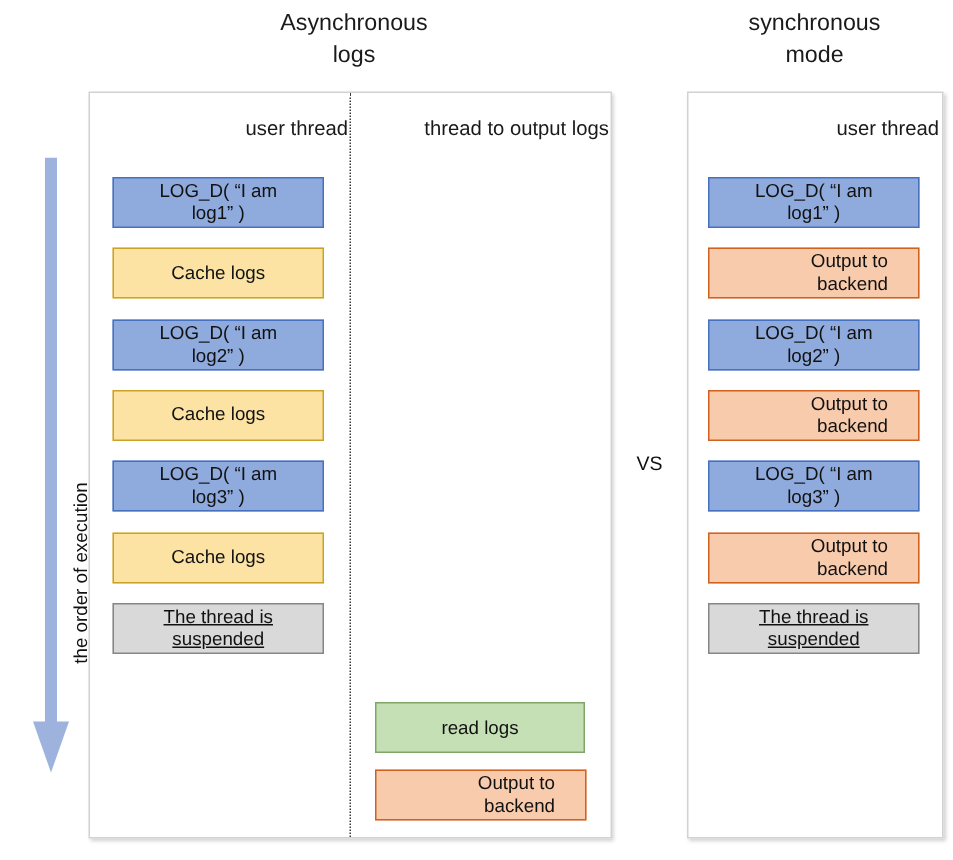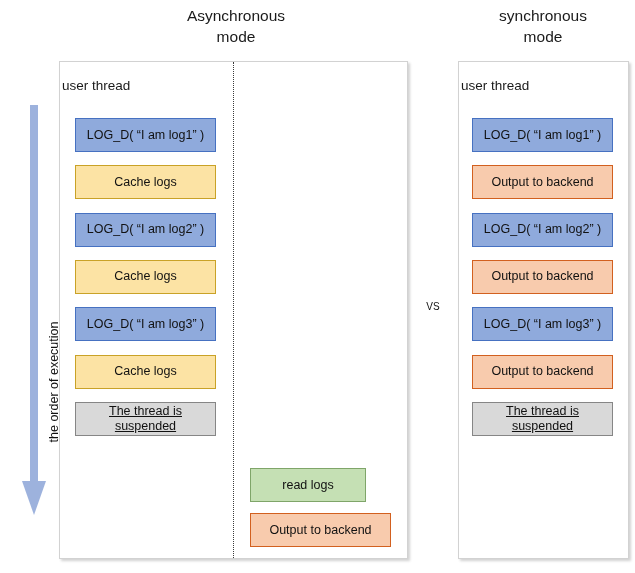--- a/index.html
+++ b/index.html
@@ -38,21 +38,21 @@
     border: 1px solid #d2d2d2;
     box-shadow: 1.5px 1.5px 2.5px rgba(0,0,0,0.18);
     box-sizing: border-box;
   }
   #panel-async { left: 59px; top: 61px; width: 349px; height: 498px; }
   #panel-sync  { left: 458px; top: 61px; width: 171px; height: 498px; }
 
   
   .col-header {
     position: absolute;
-    text-align: left;
+    text-align: right;
     font-size: 13.5px;
     line-height: 18px;
     color: #1a1a1a;
   }
   #hdr-user-thread-async { left: 62px;  top: 77px; width: 170px; }
   #hdr-output-logs       { left: 236px; top: 77px; width: 170px; }
   #hdr-user-thread-sync  { left: 461px; top: 77px; width: 165px; }
 
   
   #divider {
@@ -71,36 +71,36 @@
     display: flex;
     align-items: center;
     justify-content: center;
     text-align: center;
     font-size: 12.5px;
     line-height: 15px;
     color: #111111;
     border-width: 1px;
     border-style: solid;
     white-space: pre-line;
-    padding: 0 0;
+    padding: 0 20px;
   }
   .step.log    { background: #8FAADC; border-color: #4671C1; }
   .step.cache  { background: #FCE3A4; border-color: #C9A227; }
   .step.out    { background: #F8CBAD; border-color: #D2601F; text-align: right; }
   .step.read   { background: #C5E0B4; border-color: #7FA569; }
   .step.susp   { background: #D9D9D9; border-color: #868686; text-decoration: underline; }
 
   
   #vs-label {
     position: absolute;
     left: 413px;
     top: 301px;
     width: 40px;
     text-align: center;
-    font-size: 10px;
+    font-size: 13px;
     color: #111111;
   }
 
   
   #order-arrow {
     position: absolute;
     left: 18px;
     top: 105px;
     width: 32px;
     height: 412px;
@@ -117,30 +117,31 @@
     transform-origin: 50% 50%;
     white-space: nowrap;
   }
 </style>
 </head>
 <body>
 
 <div id="canvas">
 
   <div class="diagram-title" id="title-async">Asynchronous
-mode</div>
+logs</div>
   <div class="diagram-title" id="title-sync">synchronous
 mode</div>
 
   <div class="panel" id="panel-async"></div>
   <div class="panel" id="panel-sync"></div>
 
   <div id="divider"></div>
 
   <div class="col-header" id="hdr-user-thread-async">user thread</div>
+  <div class="col-header" id="hdr-output-logs">thread to output logs</div>
   <div class="col-header" id="hdr-user-thread-sync">user thread</div>
 
   <div id="vs-label">VS</div>
 
   <div id="order-arrow">
     <svg width="32" height="412" viewBox="0 0 32 412">
       <rect x="12" y="0" width="8" height="380" fill="#9DB2DD"></rect>
       <polygon points="4,376 28,376 16,410" fill="#9DB2DD"></polygon>
     </svg>
     <div id="order-arrow-label">the order of execution</div>
@@ -148,21 +149,21 @@
 
   <div id="steps-layer">
       <div class="step log" style="left: 75px; top: 118px; width: 141px; height: 34px; background: rgb(143, 170, 220); border-color: rgb(70, 113, 193);">LOG_D( “I am log1” )</div>
       <div class="step cache" style="left: 75px; top: 165.3px; width: 141px; height: 34px; background: rgb(252, 227, 164); border-color: rgb(201, 162, 39);">Cache logs</div>
       <div class="step log" style="left: 75px; top: 212.6px; width: 141px; height: 34px; background: rgb(143, 170, 220); border-color: rgb(70, 113, 193);">LOG_D( “I am log2” )</div>
       <div class="step cache" style="left: 75px; top: 259.9px; width: 141px; height: 34px; background: rgb(252, 227, 164); border-color: rgb(201, 162, 39);">Cache logs</div>
       <div class="step log" style="left: 75px; top: 307.2px; width: 141px; height: 34px; background: rgb(143, 170, 220); border-color: rgb(70, 113, 193);">LOG_D( “I am log3” )</div>
       <div class="step cache" style="left: 75px; top: 354.5px; width: 141px; height: 34px; background: rgb(252, 227, 164); border-color: rgb(201, 162, 39);">Cache logs</div>
       <div class="step susp" style="left: 75px; top: 401.8px; width: 141px; height: 34px; background: rgb(217, 217, 217); border-color: rgb(134, 134, 134);">The thread is
 suspended</div>
-      <div class="step read" style="left: 250px; top: 468px; width: 116px; height: 34px; background: rgb(197, 224, 180); border-color: rgb(127, 165, 105);">read logs</div>
+      <div class="step read" style="left: 250px; top: 468px; width: 140px; height: 34px; background: rgb(197, 224, 180); border-color: rgb(127, 165, 105);">read logs</div>
       <div class="step out" style="left: 250px; top: 513px; width: 141px; height: 34px; background: rgb(248, 203, 173); border-color: rgb(210, 96, 31);">Output to backend</div>
       <div class="step log" style="left: 472px; top: 118px; width: 141px; height: 34px; background: rgb(143, 170, 220); border-color: rgb(70, 113, 193);">LOG_D( “I am log1” )</div>
       <div class="step out" style="left: 472px; top: 165.3px; width: 141px; height: 34px; background: rgb(248, 203, 173); border-color: rgb(210, 96, 31);">Output to backend</div>
       <div class="step log" style="left: 472px; top: 212.6px; width: 141px; height: 34px; background: rgb(143, 170, 220); border-color: rgb(70, 113, 193);">LOG_D( “I am log2” )</div>
       <div class="step out" style="left: 472px; top: 259.9px; width: 141px; height: 34px; background: rgb(248, 203, 173); border-color: rgb(210, 96, 31);">Output to backend</div>
       <div class="step log" style="left: 472px; top: 307.2px; width: 141px; height: 34px; background: rgb(143, 170, 220); border-color: rgb(70, 113, 193);">LOG_D( “I am log3” )</div>
       <div class="step out" style="left: 472px; top: 354.5px; width: 141px; height: 34px; background: rgb(248, 203, 173); border-color: rgb(210, 96, 31);">Output to backend</div>
       <div class="step susp" style="left: 472px; top: 401.8px; width: 141px; height: 34px; background: rgb(217, 217, 217); border-color: rgb(134, 134, 134);">The thread is
 suspended</div>
     </div>

